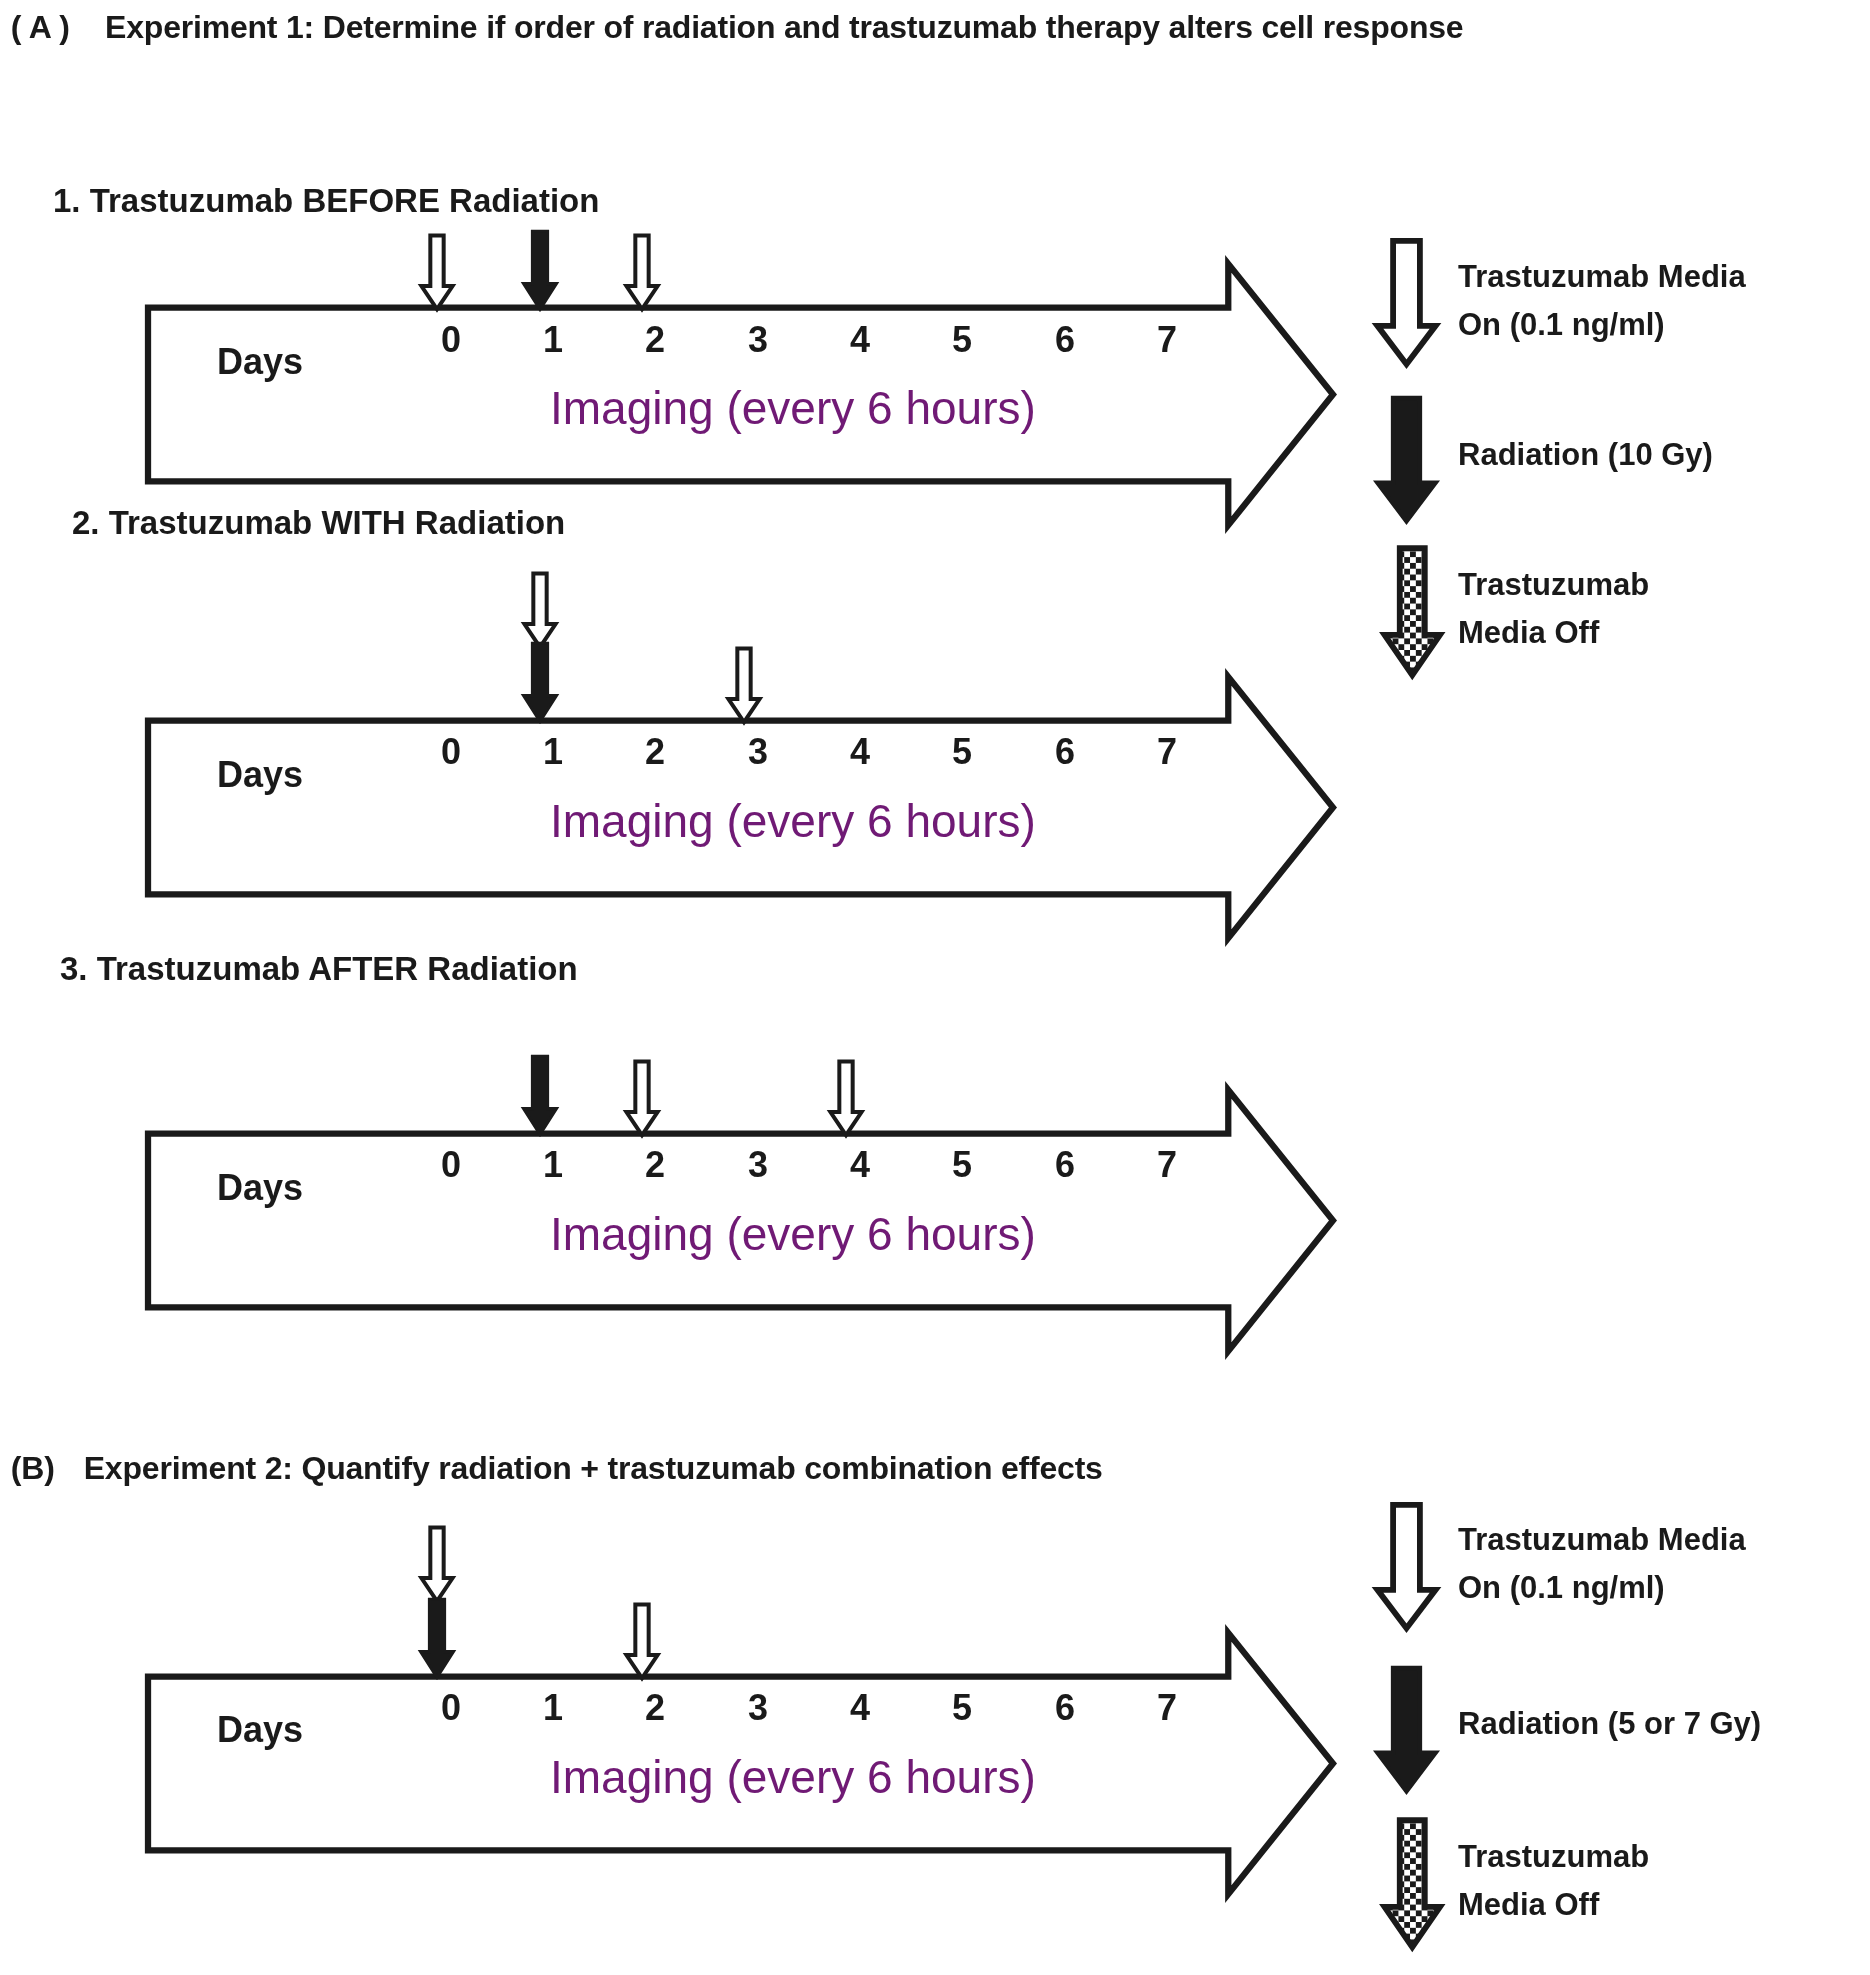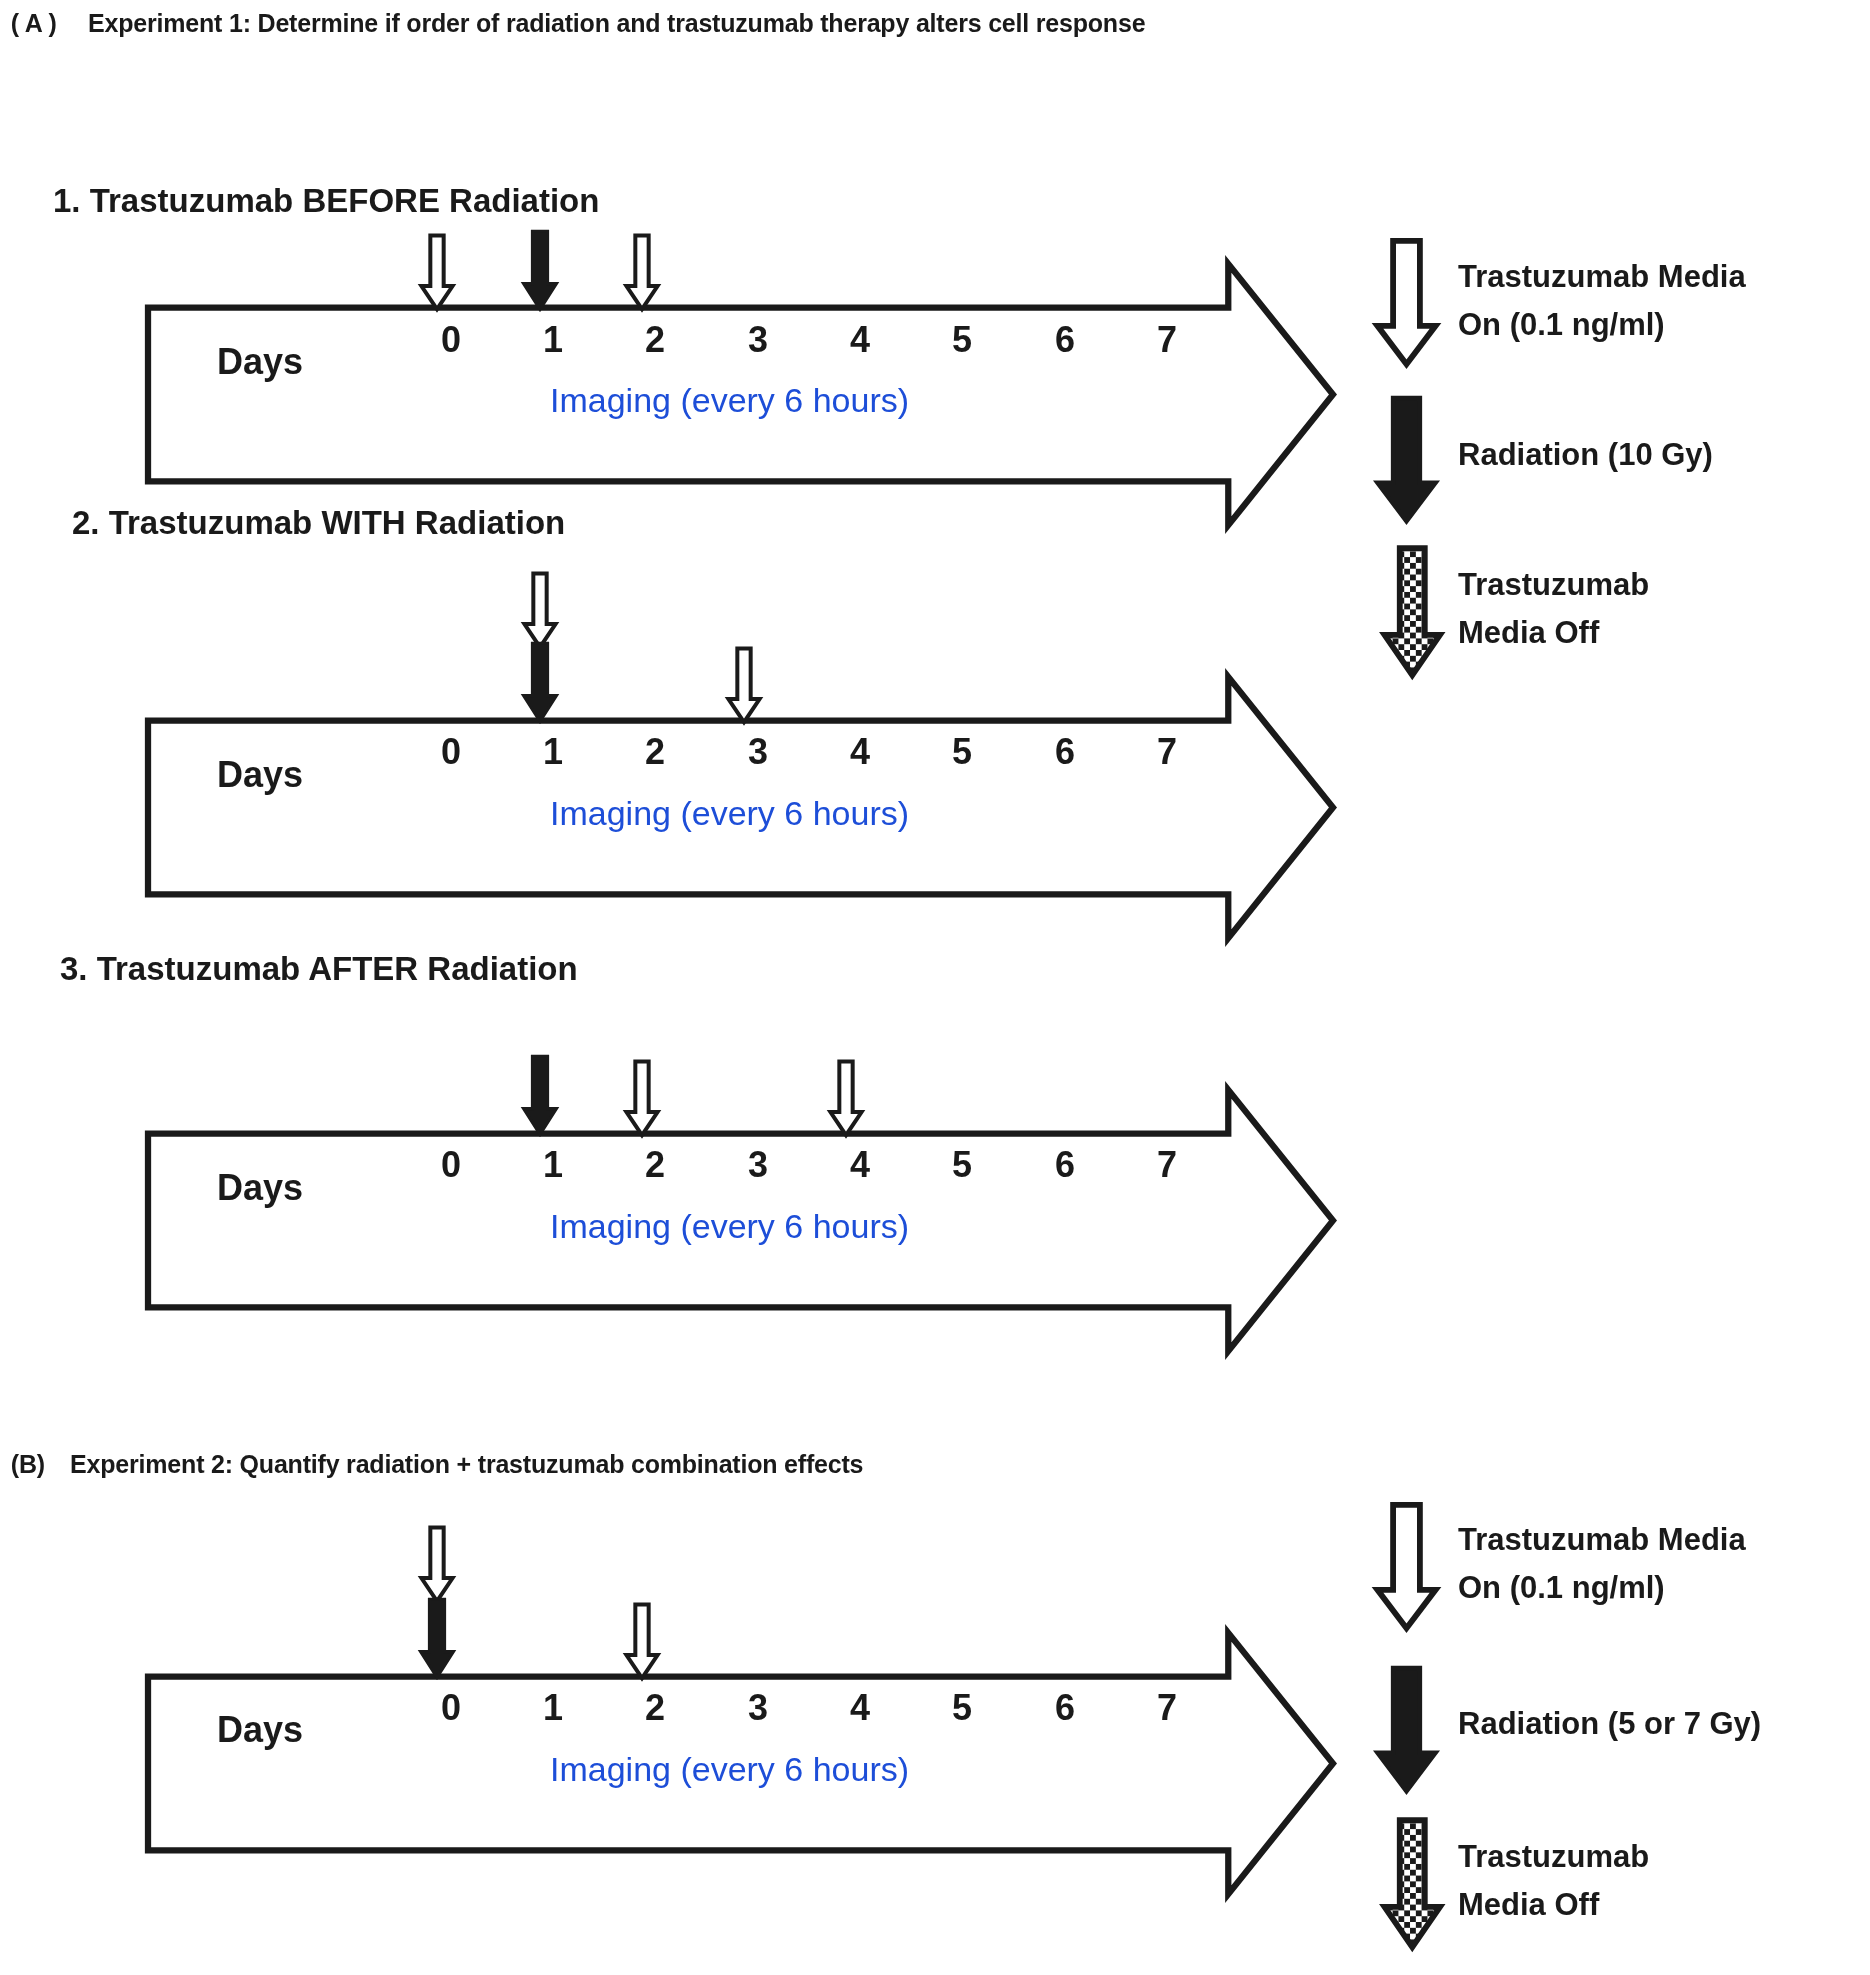--- a/index.html
+++ b/index.html
@@ -11,21 +11,21 @@
   #figure{
     position:relative;
     width:1870px;
     height:1975px;
     background:#ffffff;
     overflow:hidden;
   }
   .abs{position:absolute;}
   .hdr{
     font-weight:bold;
-    font-size:25px;
+    font-size:32px;
     letter-spacing:-0.2px;
     white-space:nowrap;
     color:#1a1a1a;
   }
   .subhdr{
     font-weight:bold;
     font-size:33px;
     white-space:nowrap;
     color:#1a1a1a;
   }
@@ -45,22 +45,22 @@
   }
   .daynum{
     font-weight:bold;
     font-size:36px;
     color:#1a1a1a;
     text-align:center;
     width:40px;
     margin-left:-20px;
   }
   .imaging{
-    font-size:34px;
-    color:#1d4ed8;
+    font-size:46px;
+    color:#701a75;
     white-space:nowrap;
   }
   
   .timeline{
     position:absolute;
   }
   .timeline svg{display:block;overflow:visible;}
   
   .evt{position:absolute;}
   .evt svg{display:block;overflow:visible;}

